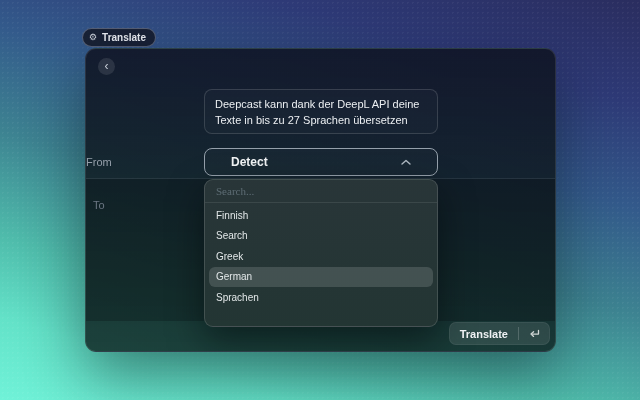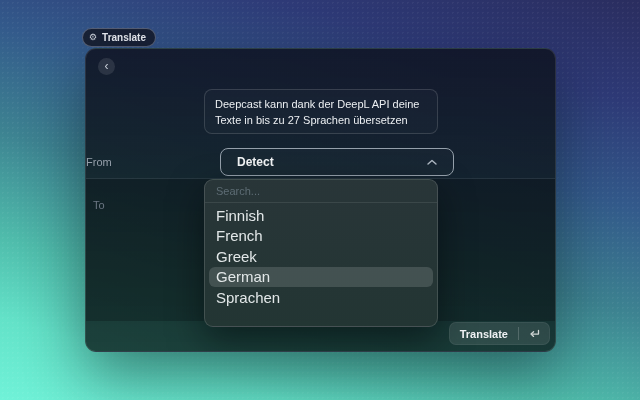--- a/index.html
+++ b/index.html
@@ -51,47 +51,46 @@
   .textarea {
     top:40px; height:45px; border:1px solid rgba(255,255,255,.14);
     border-radius:8px; background:rgba(255,255,255,.02);
     padding:7px 10px; font-size:11px; line-height:1.45; color:#eceff2;
     width:234px; resize:none; font-family:inherit; display:block; position:absolute; left:118px;
   }
   .from-select {
     position:absolute; left:118px; top:99px; width:234px; height:28px;
     border:1px solid #95a0ab; border-radius:8px;
     display:flex; align-items:center; justify-content:space-between;
-    padding:0 16px; font-size:12px; font-weight:bold; color:#f2f4f6;
+    padding:0 26px; font-size:12px; font-weight:bold; color:#f2f4f6;
     background:rgba(255,255,255,.02);
-    margin-left:16px;
   }
   .from-label { top:107px; }
   .divider { position:absolute; left:0; right:0; top:129px; height:1px; background:rgba(255,255,255,.08); }
   .dim-zone { position:absolute; left:0; right:0; top:130px; bottom:30px; background:rgba(5,8,12,.25); }
   .to-label { top:150px; color:#6b7682;padding-left:7px; }
 
   
   .dropdown {
     position:absolute; left:118px; top:130px; width:234px; height:148px;
     background:linear-gradient(180deg, rgba(42,54,57,.97), rgba(36,54,52,.97));
     border:1px solid rgba(255,255,255,.14); border-radius:9px;
     box-shadow:0 14px 34px rgba(0,8,10,.5); overflow:hidden;
   }
   .dd-search {
     height:23px; width:100%; display:block; background:transparent; border:none; outline:none;
     border-bottom:1px solid rgba(255,255,255,.09);
-    padding:0 11px; font-size:11px; color:#dfe5e6; font-family:Liberation Sans, sans-serif;
+    padding:0 11px; font-size:11px; color:#dfe5e6; font-family:Liberation Serif, serif;
   }
   .dd-search::placeholder { color:#5d6c74; }
   .dd-list { padding:2px 0; }
   .dd-item {
     height:20.5px; display:flex; align-items:center;
     margin:0 4px; padding:0 7px; border-radius:6px;
-    font-size:15px; color:#e2e7e8;
+    font-size:10px; color:#e2e7e8;
   }
   .dd-item.selected { background:rgba(255,255,255,.14); }
 
   
   .translate-btn {
     position:absolute; right:5px; bottom:6px; height:23px;
     display:flex; align-items:center;
     background:rgba(255,255,255,.10); border-radius:7px;
     border:1px solid rgba(255,255,255,.06);
   }
@@ -131,21 +130,21 @@
 
   <div class="divider"></div>
   <div class="dim-zone"></div>
 
   <div class="label-col to-label">To</div>
 
   <div class="dropdown">
     <input class="dd-search" placeholder="Search..." style="">
     <div class="dd-list">
       <div class="dd-item">Finnish</div>
-      <div class="dd-item">French</div>
+      <div class="dd-item">Search</div>
       <div class="dd-item">Greek</div>
       <div class="dd-item selected">German</div>
       <div class="dd-item">Sprachen</div>
     </div>
   </div>
 
   <div class="translate-btn">
     <span class="txt">Translate</span>
     <span class="sep"></span>
     <span class="key">

